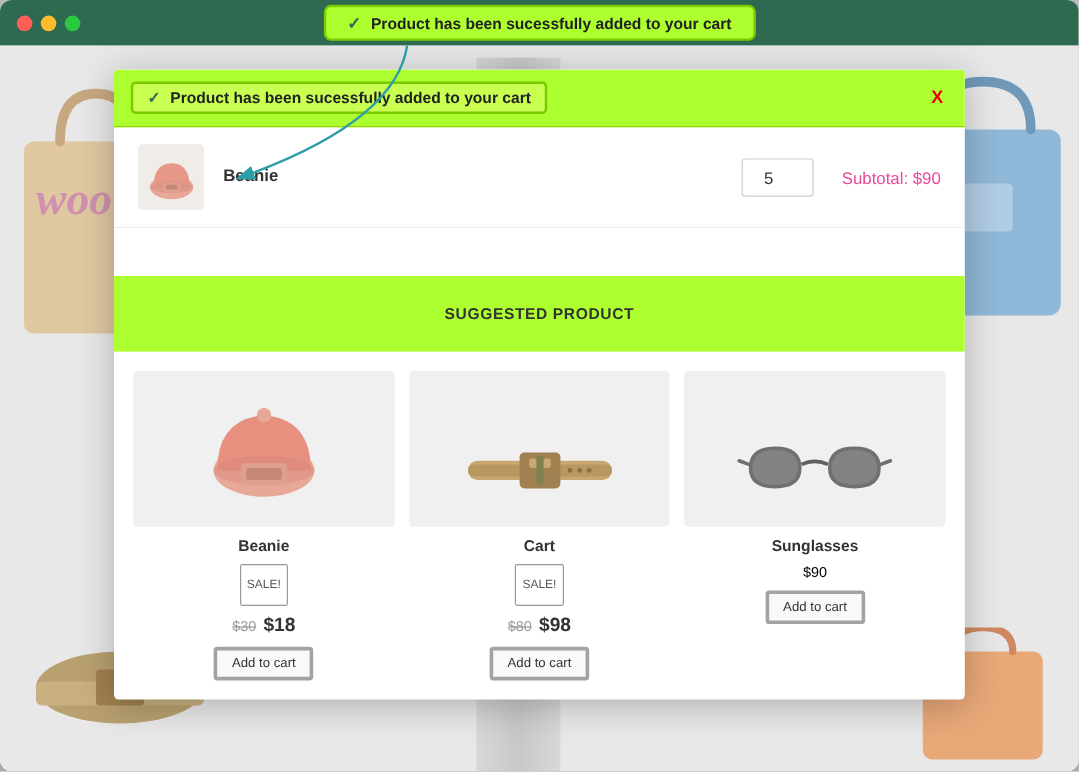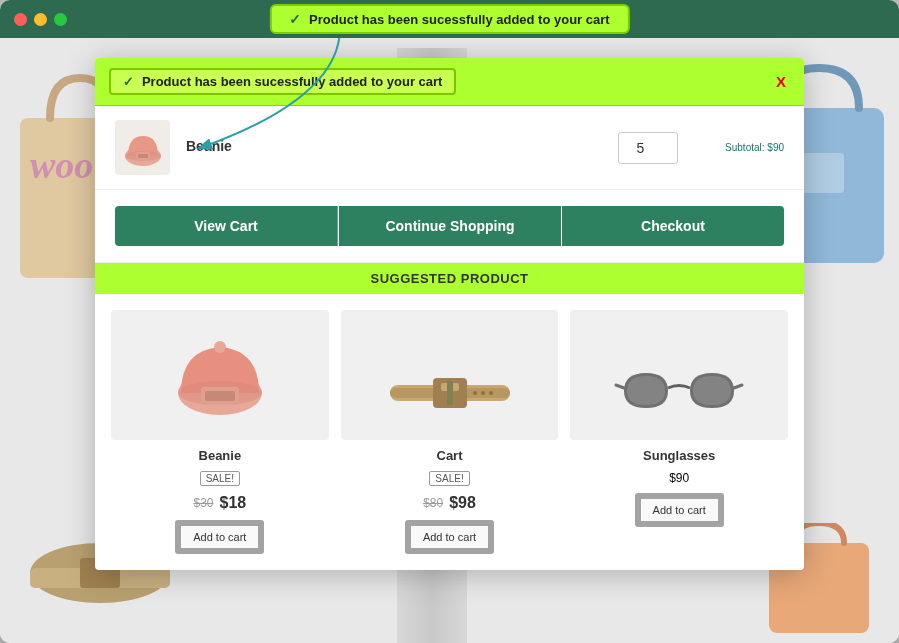--- a/index.html
+++ b/index.html
@@ -185,22 +185,22 @@
       height: 32px;
       border: 1px solid #ccc;
       border-radius: 3px;
       text-align: center;
       font-size: 14px;
       color: #333;
       background: #fff;
     }
 
     .subtotal {
-      font-size: 10px;
-      color: #0f766e;
+      font-size: 14px;
+      color: #ec4899;
       min-width: 90px;
       text-align: right;
     }
 
     
     .action-buttons {
       display: flex;
       padding: 16px 20px;
       gap: 0;
       border-bottom: 1px solid #eee;
@@ -236,25 +236,26 @@
     }
 
     .btn-view-cart { background: #2d8060; }
     .btn-continue { background: #2d8060; border-left: 1px solid rgba(255,255,255,0.4); border-right: 1px solid rgba(255,255,255,0.4); }
     .btn-checkout { background: #2d8060; }
 
     
     .suggested-header {
       background: #adff2f;
       text-align: center;
-      padding: 8px;
+      padding: 24px;
       font-size: 13px;
       font-weight: 800;
       color: #333;
       letter-spacing: 0.5px;
+      margin-top: 40px;
     }
 
     .suggested-products {
       display: flex;
       padding: 16px 16px 16px 16px;
       gap: 12px;
     }
 
     .suggested-item {
       flex: 1;
@@ -280,21 +281,21 @@
       font-weight: 600;
       color: #333;
       text-align: center;
     }
 
     .sale-badge {
       display: inline-block;
       border: 1px solid #999;
       font-size: 10px;
       color: #555;
-      padding: 1px 5px;
+      padding: 11px 5px;
       border-radius: 2px;
     }
 
     .price-original {
       font-size: 12px;
       color: #999;
       text-decoration: line-through;
     }
 
     .price-sale {
@@ -309,21 +310,21 @@
     }
 
     .price-row {
       display: flex;
       gap: 6px;
       align-items: center;
       justify-content: center;
     }
 
     .btn-add-to-cart {
-      border: 6px solid #a3a3a3;
+      border: 3px solid #a3a3a3;
       background: #f9f9f9;
       padding: 5px 12px;
       font-size: 11px;
       color: #333;
       border-radius: 3px;
       cursor: pointer;
     }
   </style>
 </head>
 <body>
@@ -397,25 +398,20 @@
             <rect x="16" y="26" width="10" height="4" rx="1" fill="#c88878"></rect>
           </svg>
         </div>
         <div class="product-info">
           <div class="product-name">Beanie</div>
         </div>
         <input type="number" class="quantity-input" value="5" style="">
         <div class="subtotal">Subtotal: $90</div>
       </div>
 
-      <div class="action-buttons">
-        <button class="btn-action btn-view-cart">View Cart</button>
-        <button class="btn-action btn-continue">Continue Shopping</button>
-        <button class="btn-action btn-checkout">Checkout</button>
-      </div>
 
       <div class="suggested-header">SUGGESTED PRODUCT</div>
 
       <div class="suggested-products">
 
         <div class="suggested-item">
           <div class="suggested-img">
             <svg width="110" height="100" viewBox="0 0 110 100">
               <ellipse cx="55" cy="68" rx="42" ry="22" fill="#e8a898"></ellipse>
               <path d="M16 68 Q16 25 55 22 Q94 25 94 68" fill="#e89080"></path>

